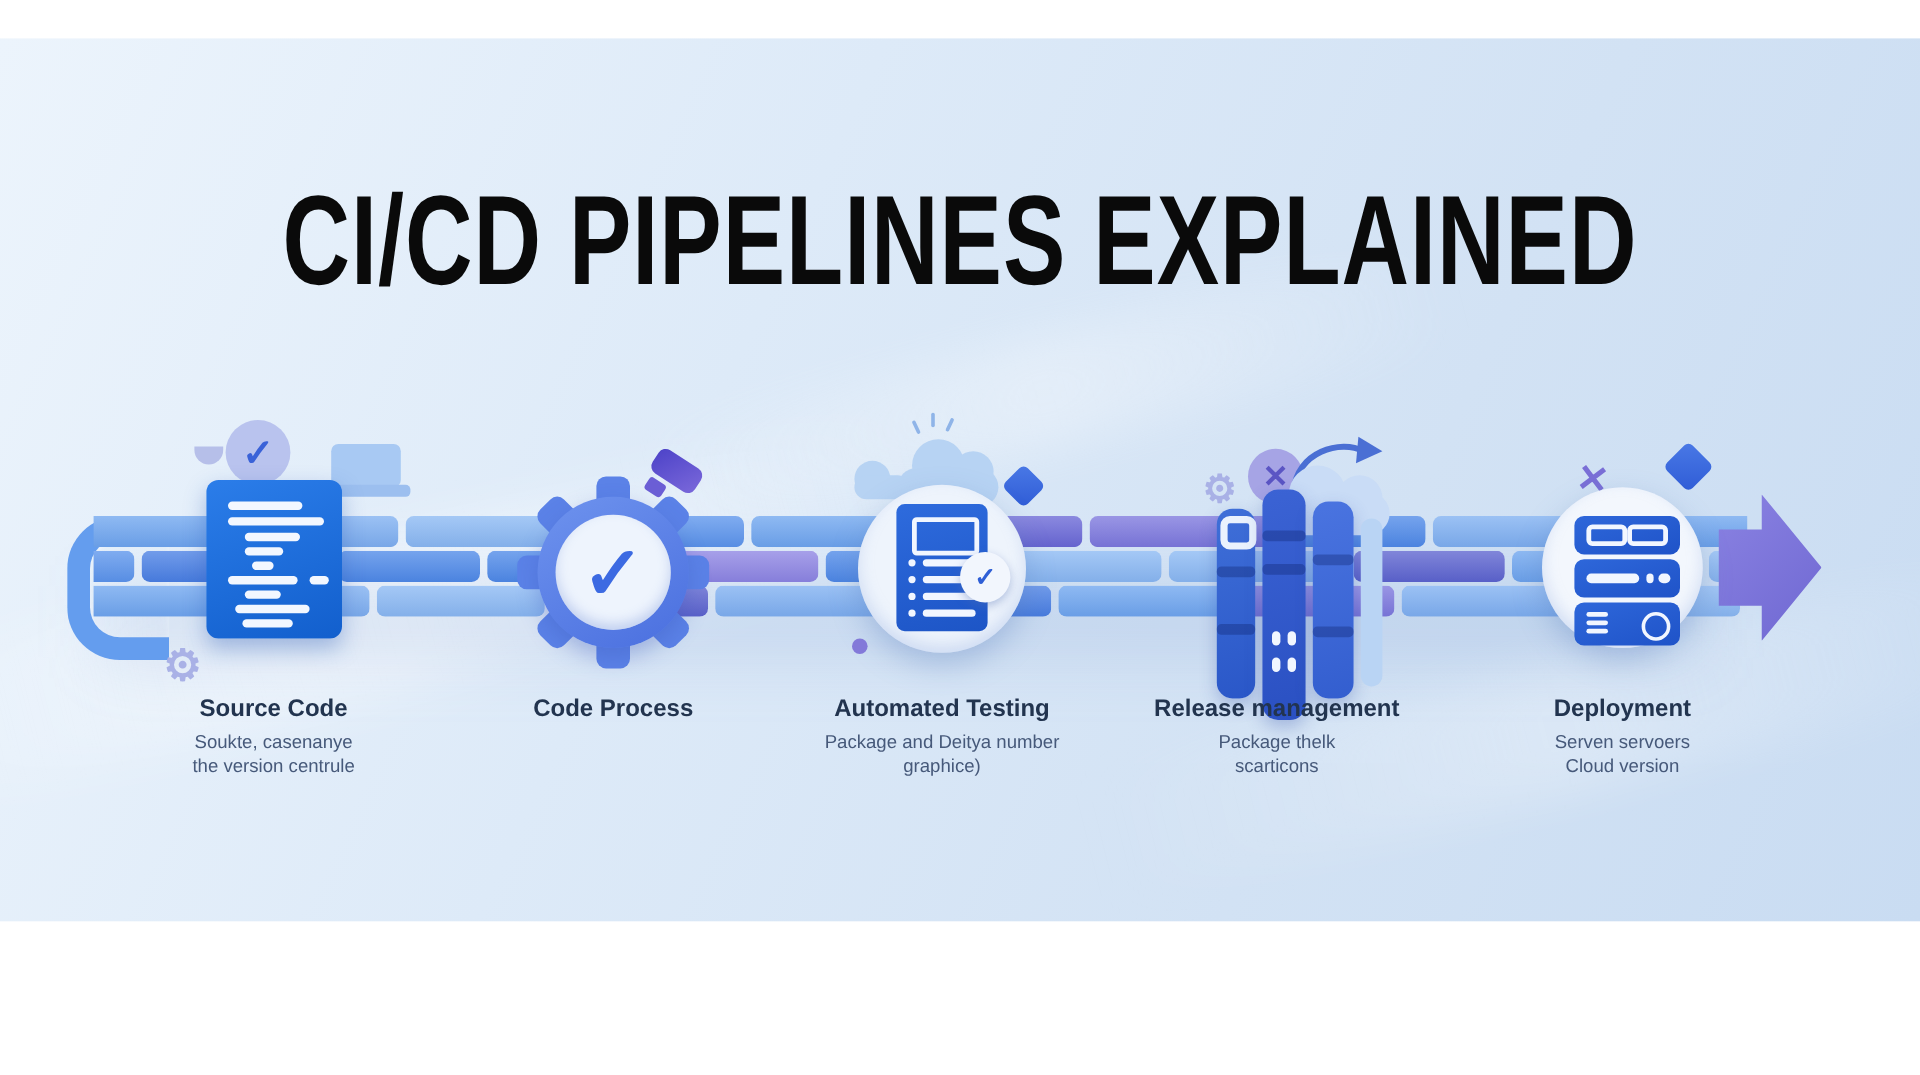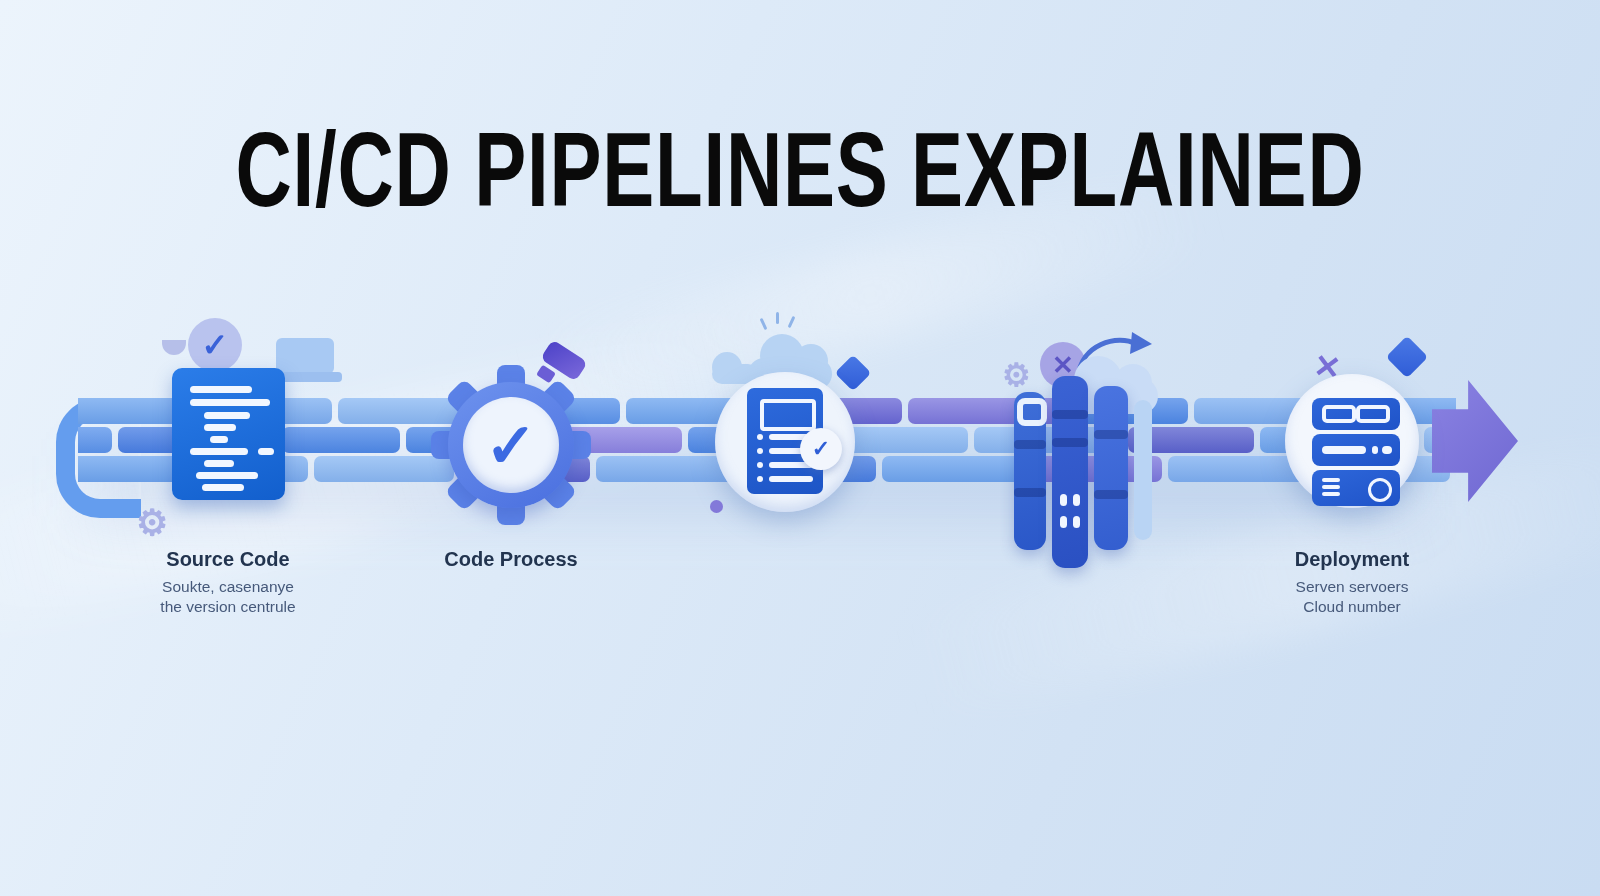--- a/index.html
+++ b/index.html
@@ -1,19 +1,20 @@
 <!DOCTYPE html>
 <html><head>
 <meta charset="utf-8">
 <style>
   html,body{margin:0;padding:0;}
   .canvas{
-    position:relative;width:1600px;height:896px;overflow:hidden;
+    position:relative;width:1600px;height:736px;overflow:hidden;
     background:linear-gradient(115deg,#ecf4fc 0%,#ddeaf8 38%,#d2e2f4 70%,#c9dcf2 100%);
     font-family:"Liberation Sans",sans-serif;
+    margin-top:32px;
   }
   .streak{position:absolute;background:linear-gradient(90deg,rgba(255,255,255,0),rgba(255,255,255,.5),rgba(255,255,255,0));filter:blur(18px);transform:rotate(-14deg);z-index:0;}
   .streak.s1{left:-120px;top:420px;width:900px;height:120px;}
   .streak.s2{left:520px;top:250px;width:700px;height:90px;opacity:.6;}
   .streak.s3{left:900px;top:520px;width:800px;height:110px;opacity:.5;}
 
   .title{
     position:absolute;left:50%;top:112px;z-index:3;white-space:nowrap;margin:0;
     font-size:100px;font-weight:900;color:#0a0a0a;letter-spacing:1px;
     transform:translateX(-50%) scale(.78,1.06);
@@ -248,21 +249,35 @@
   <div class="stage-text" style="left:58px;">
     <p class="stage-label">Source Code</p>
     <p class="stage-desc">
       <span>Soukte, casenanye</span><br>
       <span>the version centrule</span>
     </p>
   </div>
   <div class="stage-text" style="left:341px;">
     <p class="stage-label">Code Process</p>
   </div>
+  <div class="stage-text" style="left:615px;">
+    <p class="stage-label">Automated Testing</p>
+    <p class="stage-desc">
+      <span>Package and Deitya number</span><br>
+      <span>graphice)</span>
+    </p>
+  </div>
+  <div class="stage-text" style="left:894px;">
+    <p class="stage-label">Release management</p>
+    <p class="stage-desc">
+      <span>Package thelk</span><br>
+      <span>scarticons</span>
+    </p>
+  </div>
   <div class="stage-text" style="left:1182px;">
     <p class="stage-label">Deployment</p>
     <p class="stage-desc">
       <span>Serven servoers</span><br>
-      <span>Cloud number</span>
+      <span>Cloud version</span>
     </p>
   </div>
 
 </div>
 
 </body></html>

